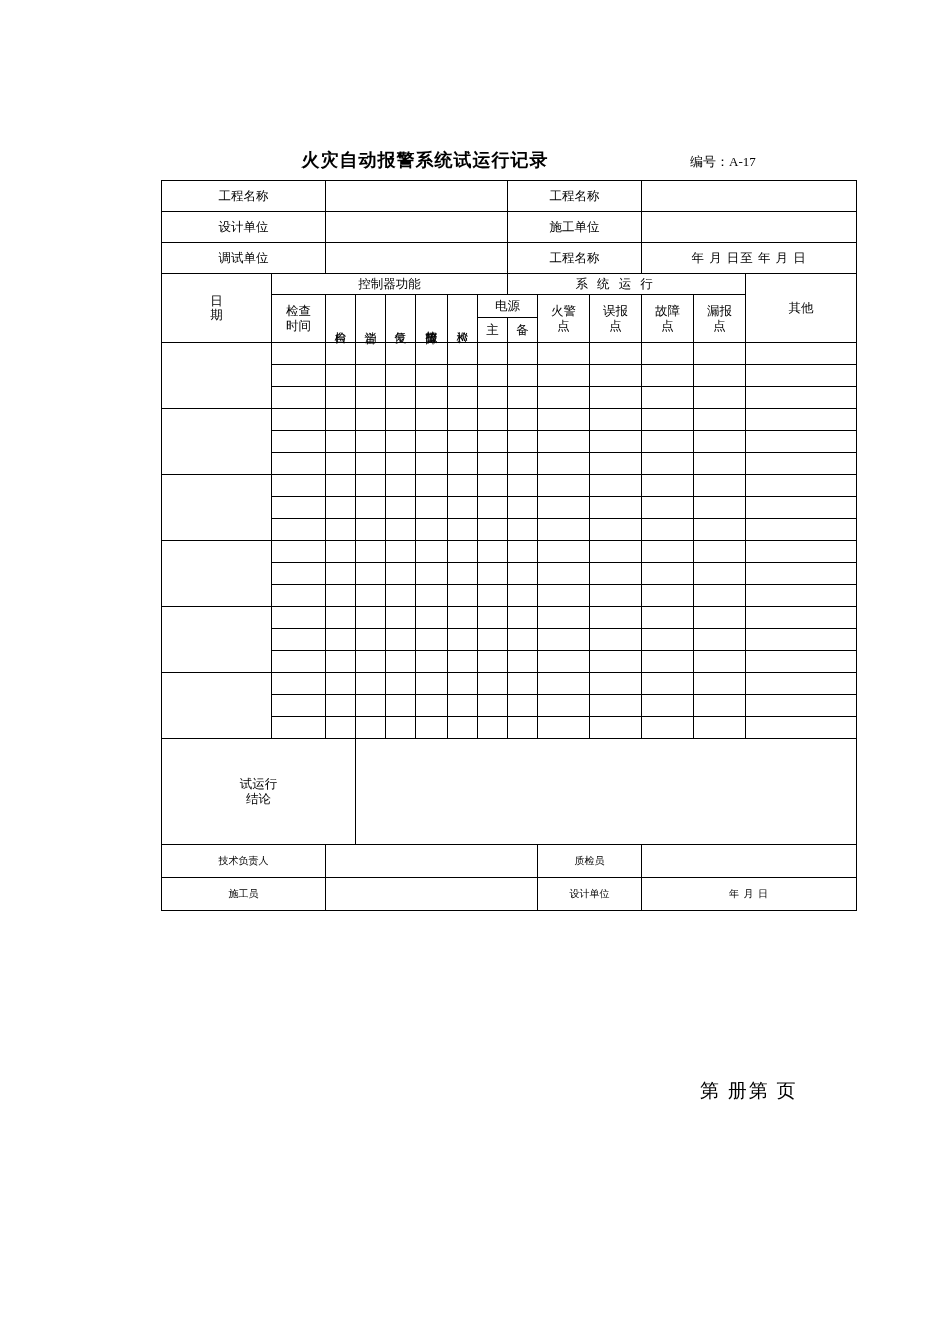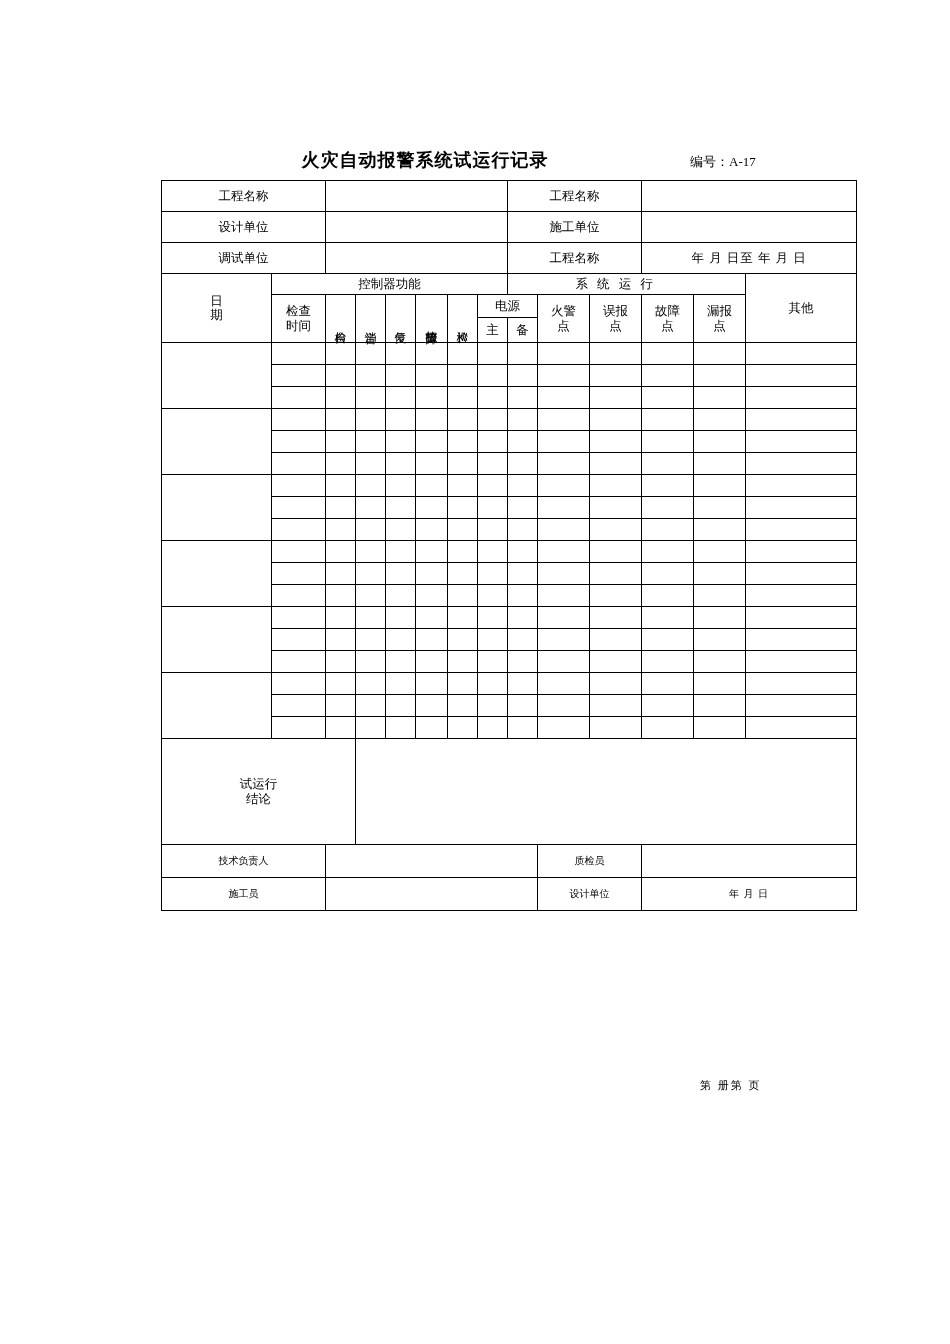--- a/index.html
+++ b/index.html
@@ -87,21 +87,21 @@
   .concl-cell {
     height: 105px;
     font-size: 13px;
     line-height: 1.35;
   }
   .sig-row td { height: 32px; font-size: 10px; }
   .footer {
     position: absolute;
     left: 700px;
     top: 1078px;
-    font-size: 11px;
+    font-size: 19px;
     letter-spacing: 2px;
   }
 </style>
 </head>
 <body>
 
 <div class="page">
 
   <div class="title-row">
     <div class="doc-title">火灾自动报警系统试运行记录</div>

